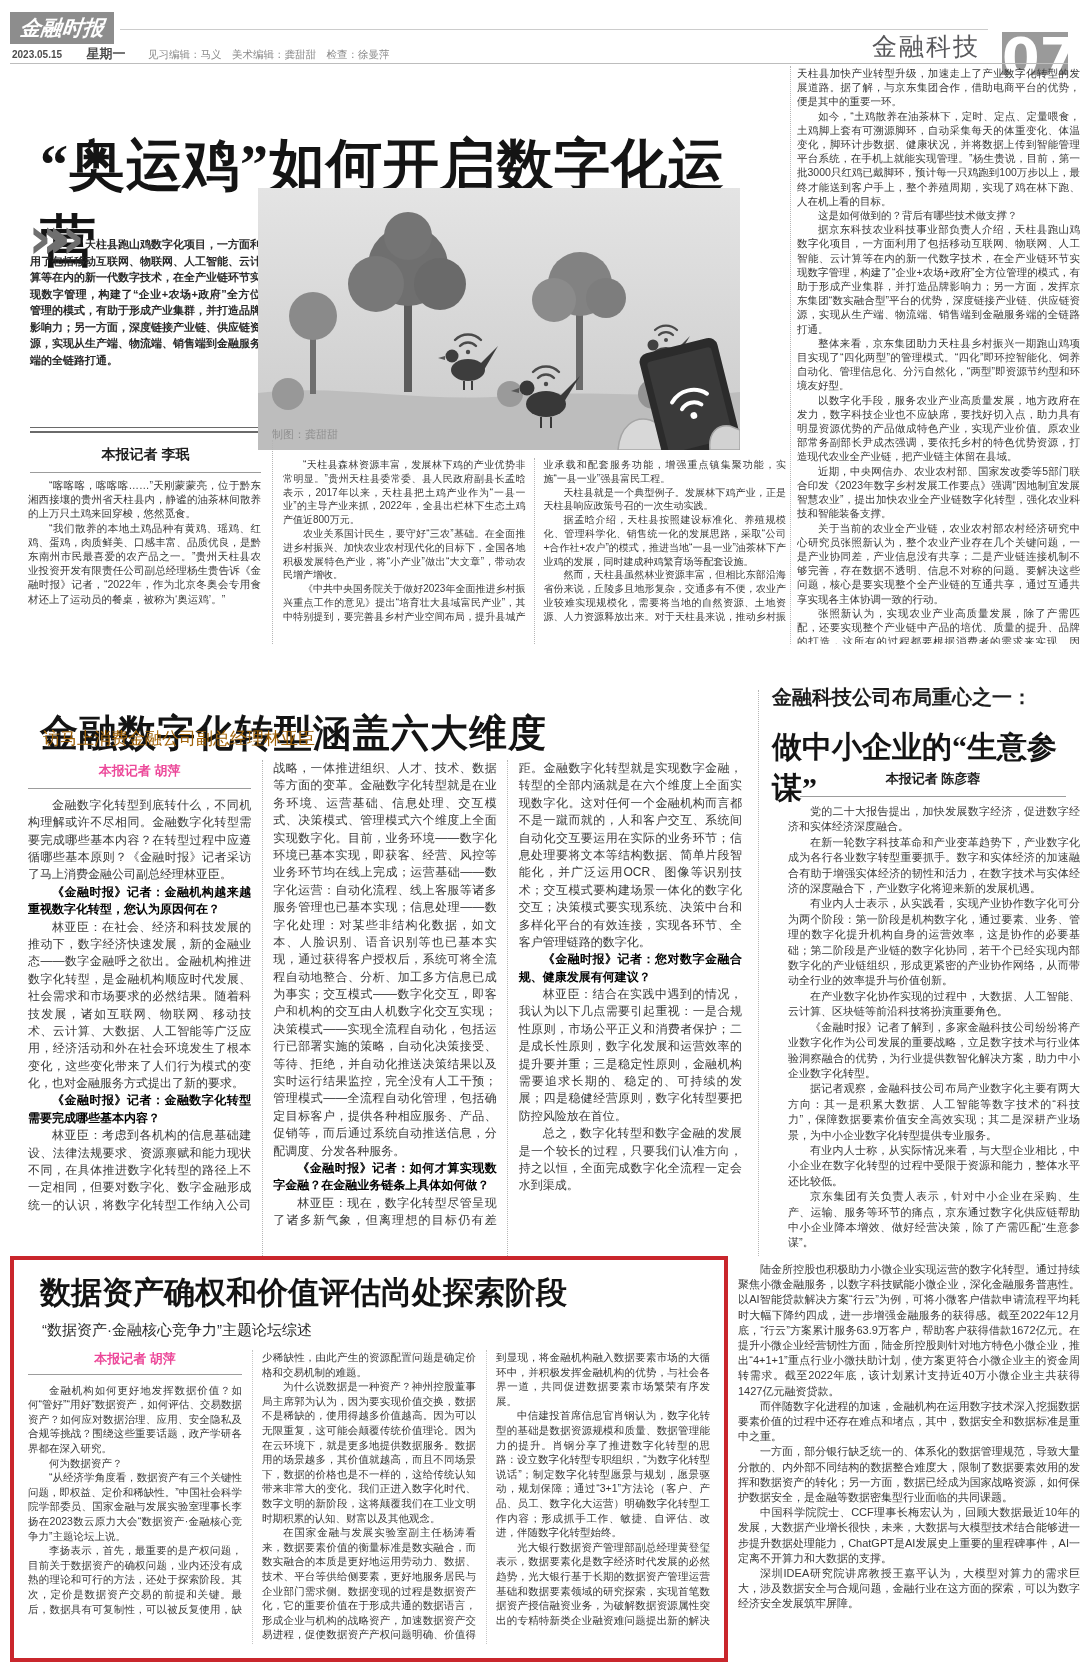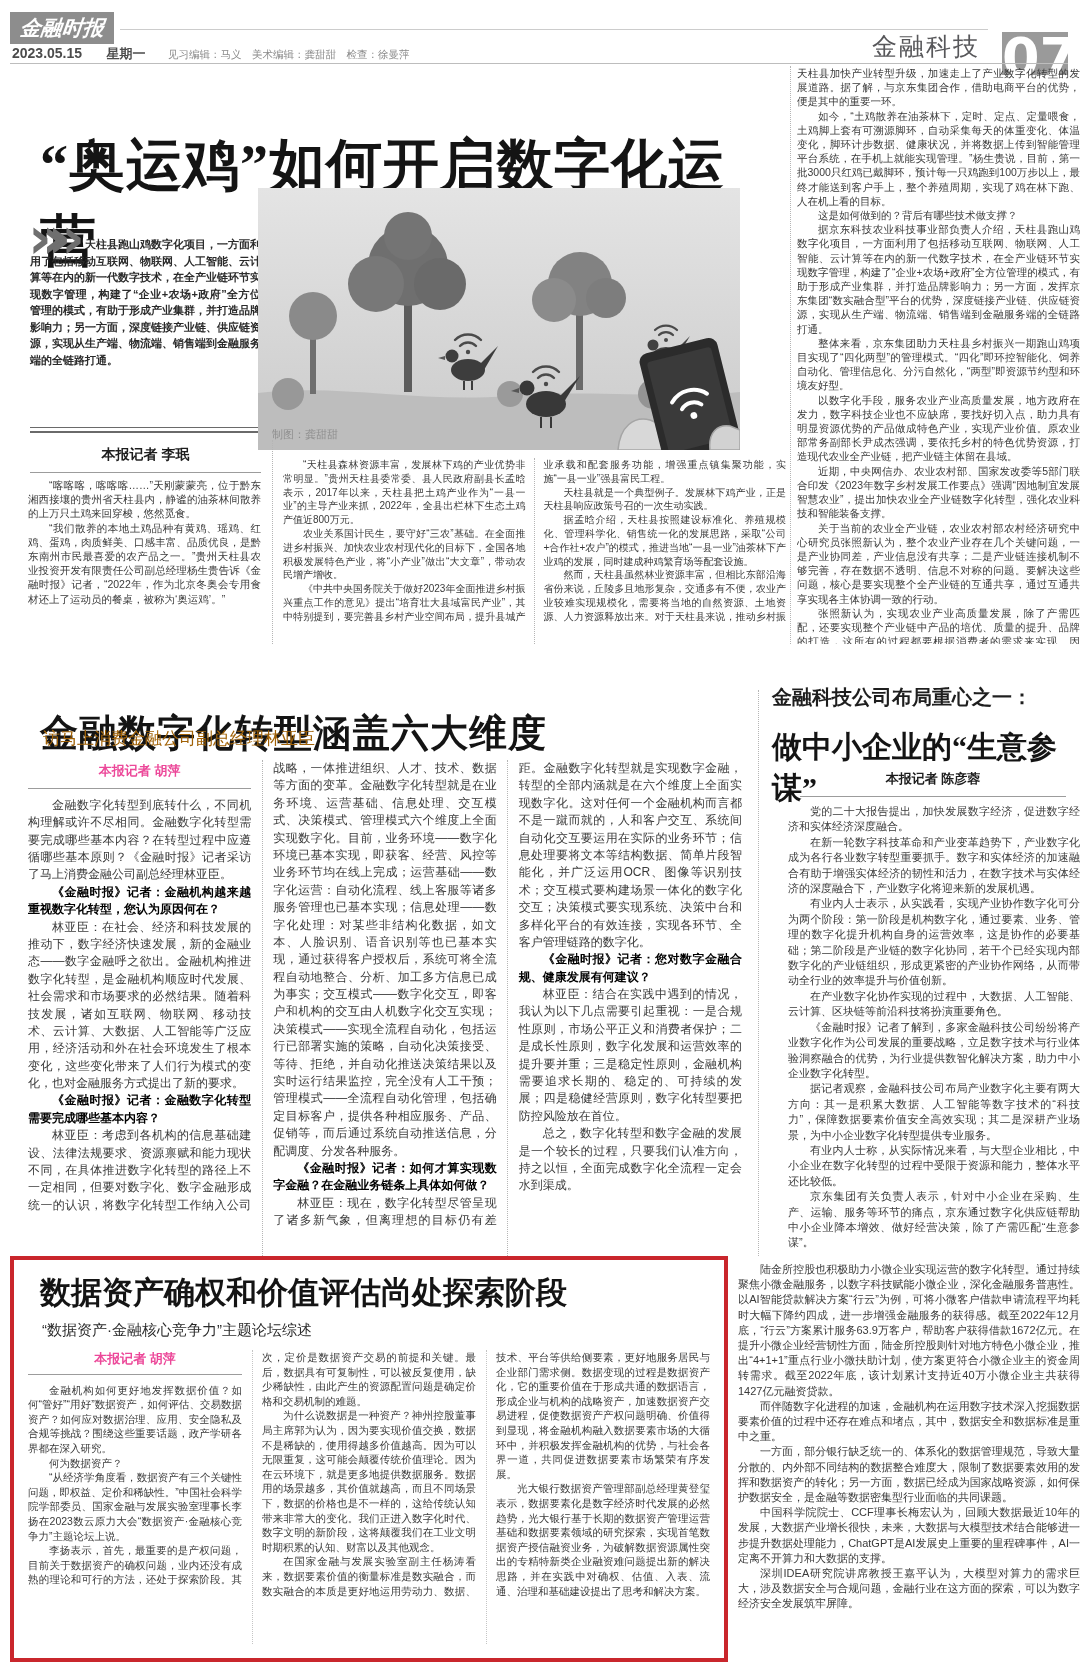--- a/index.html
+++ b/index.html
@@ -4,21 +4,21 @@
 <style>
   html,body{margin:0;padding:0;background:#e8e8e8;}
   .page{position:relative;width:1080px;height:1668px;background:#ffffff;margin:0 auto;
         font-family:"Liberation Sans","DejaVu Sans",sans-serif;color:#2f2f2f;overflow:hidden;}
   
   .logo-box{position:absolute;left:10px;top:12px;width:104px;height:32px;background:#8d8d8d;}
   .logo-text{display:block;color:#fff;font-weight:bold;font-style:italic;font-size:21px;line-height:32px;
              text-align:center;font-family:"DejaVu Serif","Liberation Serif",serif;transform:skewX(-6deg);}
   .header-rule1{position:absolute;left:120px;top:29px;width:868px;height:1px;background:#cccccc;}
   .date-row{position:absolute;left:12px;top:44px;white-space:nowrap;}
-  .date-txt{font-size:14px;font-weight:bold;color:#4c4c4c;}
+  .date-txt{font-size:10px;font-weight:bold;color:#4c4c4c;}
   .weekday-txt{font-size:13px;font-weight:bold;color:#4c4c4c;margin-left:20px;}
   .credits-txt{font-size:10.5px;color:#8a8a8a;margin-left:18px;}
   .section-title{position:absolute;left:872px;top:30px;font-size:25px;color:#57575a;letter-spacing:2px;}
   .page-num-box{position:absolute;left:1002px;top:8px;width:66px;height:43px;background:#9a9a9a;
                 color:#ffffff;font-weight:bold;font-size:54px;text-align:center;line-height:52px;
                 font-family:"DejaVu Sans",sans-serif;margin-top:24px;}
   .header-rule2{position:absolute;left:10px;top:63px;width:1058px;height:1px;background:#bdbdbd;}
   
   .para{margin:0;text-indent:2em;text-align:justify;}
   .para.cont{text-indent:0;}
@@ -245,17 +245,18 @@
     <h2 class="a4-headline">数据资产确权和价值评估尚处探索阶段</h2>
     <div class="a4-subhead">“数据资产·金融核心竞争力”主题论坛综述</div>
     <div class="a4-flow">
         <p class="para byline">本报记者 胡萍</p>
         <p class="para">金融机构如何更好地发挥数据价值？如何“管好”“用好”数据资产，如何评估、交易数据资产？如何应对数据治理、应用、安全隐私及合规等挑战？围绕这些重要话题，政产学研各界都在深入研究。</p>
         <p class="para">何为数据资产？</p>
         <p class="para">“从经济学角度看，数据资产有三个关键性问题，即权益、定价和稀缺性。”中国社会科学院学部委员、国家金融与发展实验室理事长李扬在2023数云原力大会“数据资产·金融核心竞争力”主题论坛上说。</p>
         <p class="para">李扬表示，首先，最重要的是产权问题，目前关于数据资产的确权问题，业内还没有成熟的理论和可行的方法，还处于探索阶段。其次，定价是数据资产交易的前提和关键。最后，数据具有可复制性，可以被反复使用，缺少稀缺性，由此产生的资源配置问题是确定价格和交易机制的难题。</p>
         <p class="para">为什么说数据是一种资产？神州控股董事局主席郭为认为，因为要实现价值交换，数据不是稀缺的，使用得越多价值越高。因为可以无限重复，这可能会颠覆传统价值理论。因为在云环境下，就是更多地提供数据服务。数据用的场景越多，其价值就越高，而且不同场景下，数据的价格也是不一样的，这给传统认知带来非常大的变化。我们正进入数字化时代、数字文明的新阶段，这将颠覆我们在工业文明时期积累的认知、财富以及其他观念。</p>
         <p class="para">在国家金融与发展实验室副主任杨涛看来，数据要素价值的衡量标准是数实融合，而数实融合的本质是更好地运用劳动力、数据、技术、平台等供给侧要素，更好地服务居民与企业部门需求侧。数据变现的过程是数据资产化，它的重要价值在于形成共通的数据语言，形成企业与机构的战略资产，加速数据资产交易进程，促使数据资产产权问题明确、价值得到显现，将金融机构融入数据要素市场的大循环中，并积极发挥金融机构的优势，与社会各界一道，共同促进数据要素市场繁荣有序发展。</p>
+        <p class="para">中信建投首席信息官肖钢认为，数字化转型的基础是数据资源规模和质量、数据管理能力的提升。肖钢分享了推进数字化转型的思路：设立数字化转型专职组织，“为数字化转型说话”；制定数字化转型愿景与规划，愿景驱动，规划保障；通过“3+1”方法论（客户、产品、员工、数字化大运营）明确数字化转型工作内容；形成抓手工作、敏捷、自评估、改进，伴随数字化转型始终。</p>
         <p class="para">光大银行数据资产管理部副总经理黄登玺表示，数据要素化是数字经济时代发展的必然趋势，光大银行基于长期的数据资产管理运营基础和数据要素领域的研究探索，实现首笔数据资产授信融资业务，为破解数据资源属性突出的专精特新类企业融资难问题提出新的解决思路，并在实践中对确权、估值、入表、流通、治理和基础建设提出了思考和解决方案。</p>
       </div>
   </div>
 
 </div>
 
 </body></html>

